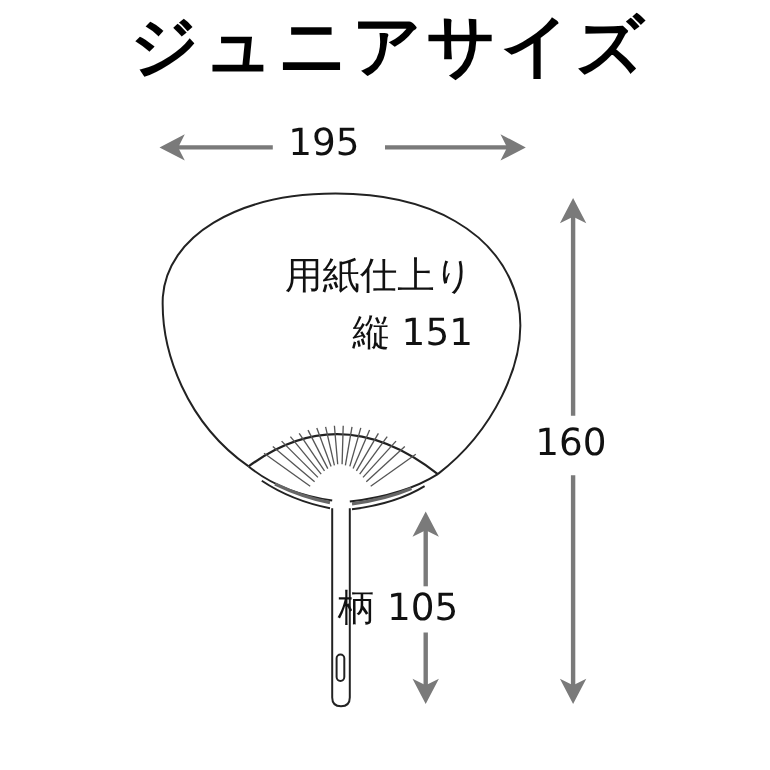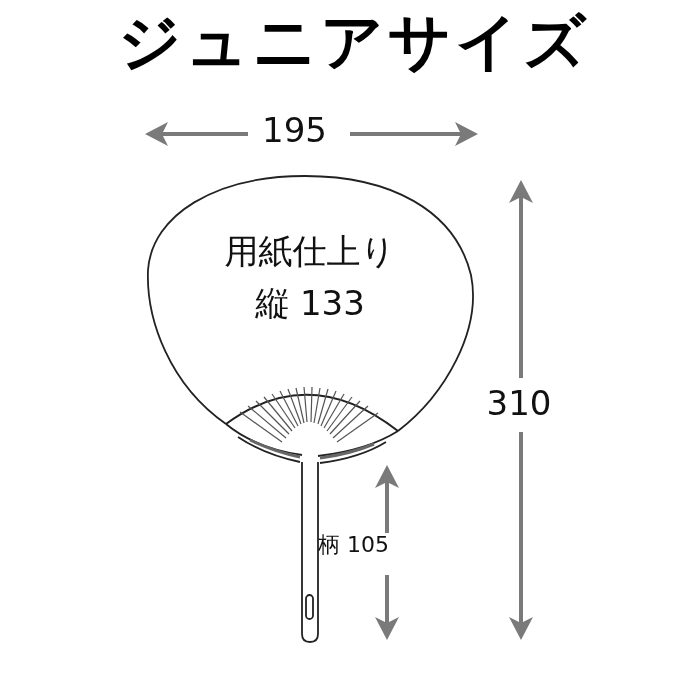--- a/index.html
+++ b/index.html
@@ -6,22 +6,22 @@
   body { width: 700px; height: 700px; position: relative; overflow: hidden; font-family: "DejaVu Sans", sans-serif; }
   .title {
     position: absolute; left: 4px; top: 2px; width: 700px; text-align: center;
     font-family: "DejaVu Sans", sans-serif; font-weight: bold; font-size: 62px;
     color: #000; letter-spacing: 4px; line-height: 80px;
   }
   svg.diagram { position: absolute; left: 0; top: 0; }
   .lbl { position: absolute; color: #111; font-family: "DejaVu Sans", sans-serif; white-space: nowrap; }
   .dim-w { left: 262px; top: 110px; font-size: 34px; width: 90px; text-align: left; }
   .dim-h { left: 474px; top: 383px; font-size: 34px; width: 90px; text-align: center; }
-  .dim-handle { left: 318px; top: 530px; font-size: 22px; }
-  .paper { left: 190px; top: 225px; width: 240px; text-align: center; font-size: 34px; line-height: 52px; }
+  .dim-handle { left: 307px; top: 530px; font-size: 34px; }
+  .paper { left: 190px; top: 225px; width: 240px; text-align: right; font-size: 34px; line-height: 52px; }
 </style>
 </head>
 <body>
 
 <div class="title">ジュニアサイズ</div>
 
 <svg class="diagram" width="700" height="700" viewBox="0 0 700 700">
   <defs>
     <marker id="ah" markerWidth="10" markerHeight="10" refX="6" refY="5" orient="auto" markerUnits="userSpaceOnUse">
       <path d="M0,0 L12,5 L0,10 L3,5 Z" fill="#7a7a7a"></path>
@@ -82,19 +82,19 @@
     <line x1="336" y1="391" x2="321" y2="426"></line>
     <line x1="344" y1="394" x2="324" y2="428"></line>
     <line x1="352" y1="397" x2="327" y2="431"></line>
     <line x1="360" y1="401" x2="330" y2="434"></line>
     <line x1="368" y1="406" x2="333" y2="438"></line>
     <line x1="378" y1="413" x2="337" y2="442"></line>
   </g>
 </svg>
 
 <div class="lbl dim-w">195</div>
-<div class="lbl dim-h">310</div>
+<div class="lbl dim-h">160</div>
 <div class="lbl dim-handle">柄 105</div>
 
 <div class="lbl paper">
   <div>用紙仕上り</div>
-  <div>縦 133</div>
+  <div>縦 151</div>
 </div>
 
 </body></html>

